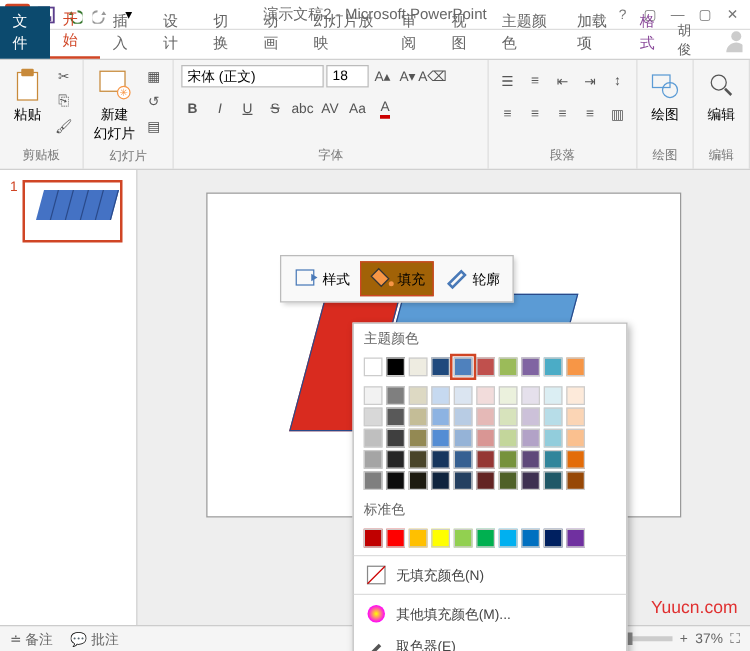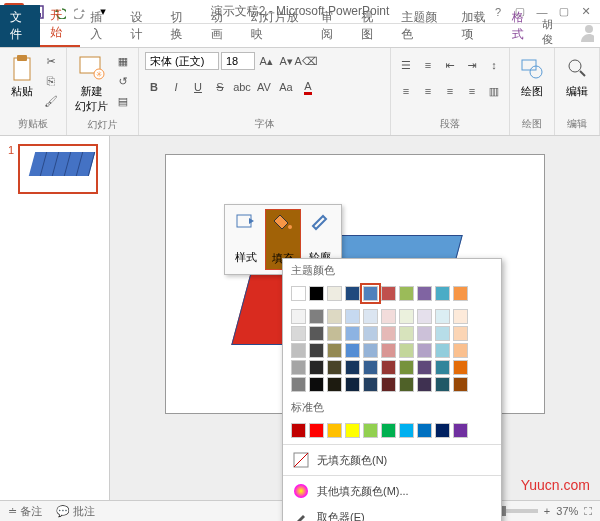--- a/index.html
+++ b/index.html
@@ -40,21 +40,21 @@
 .thumb-shape { width: 60px; height: 24px; background: #4472c4; transform: skewX(-15deg); margin-left: 6px; display: flex; }
 .thumb-shape div { flex: 1; border-right: 1px solid #2a4a8a; }
 
 .slide-area { flex: 1; display: flex; align-items: flex-start; justify-content: center; padding: 18px; position: relative; }
 .slide { width: 380px; height: 260px; background: #fff; border: 1px solid #999; position: relative; }
 .parallelogram { position: absolute; transform: skewX(-15deg); }
 .pg-red { width: 60px; height: 110px; top: 80px; left: 80px; background: #d92b1f; border: 1px solid #2a4a8a; }
 .pg-blue { width: 140px; height: 110px; top: 80px; left: 142px; background: #5b9bd5; border: 1px solid #2a4a8a; }
 
 .minitoolbar { position: absolute; top: 204px; left: 224px; background: #f9f9f9; border: 1px solid #bbb; box-shadow: 2px 2px 4px rgba(0,0,0,0.2); display: flex; padding: 4px; gap: 2px; z-index: 10; }
-.mini-btn { display: flex; flex-direction: column; align-items: center; padding: 3px 6px; gap: 18px; }
+.mini-btn { display: flex; align-items: center; padding: 3px 6px; gap: 1px; }
 .mini-btn.selected { background: #a16207; border: 1px solid #d04525; }
 .mini-icon { width: 22px; height: 20px; }
 
 .color-menu { position: absolute; top: 258px; left: 282px; width: 220px; background: #fff; border: 1px solid #bbb; box-shadow: 2px 2px 6px rgba(0,0,0,0.3); z-index: 20; }
 .menu-head { padding: 4px 8px; color: #666; font-size: 11px; }
 .color-grid { display: grid; grid-template-columns: repeat(10, 16px); gap: 2px; padding: 4px 8px; }
 .swatch { width: 15px; height: 15px; border: 1px solid #ccc; }
 .swatch.sel { outline: 2px solid #d04525; outline-offset: 1px; }
 .menu-sep { border-top: 1px solid #ddd; margin: 2px 0; }
 .menu-item { display: flex; align-items: center; gap: 8px; padding: 5px 10px; color: #444; }
@@ -163,21 +163,21 @@
         <div class="tiny-btn">▦</div>
         <div class="tiny-btn">↺</div>
         <div class="tiny-btn">▤</div>
       </div>
     </div>
     <div class="group-label">幻灯片</div>
   </div>
   <div class="group" style="flex:1.3">
     <div class="group-content" style="flex-direction:column">
       <div class="font-row">
-        <div class="font-sel" style="width:74px">宋体 (正文)</div>
+        <div class="font-sel" style="width:114px">宋体 (正文)</div>
         <div class="font-sel" style="width:34px">18</div>
         <div class="tiny-btn">A▴</div>
         <div class="tiny-btn">A▾</div>
         <div class="tiny-btn">A⌫</div>
       </div>
       <div class="btn-row">
         <div class="tiny-btn">
             <b>B</b>
           </div>
         <div class="tiny-btn">

